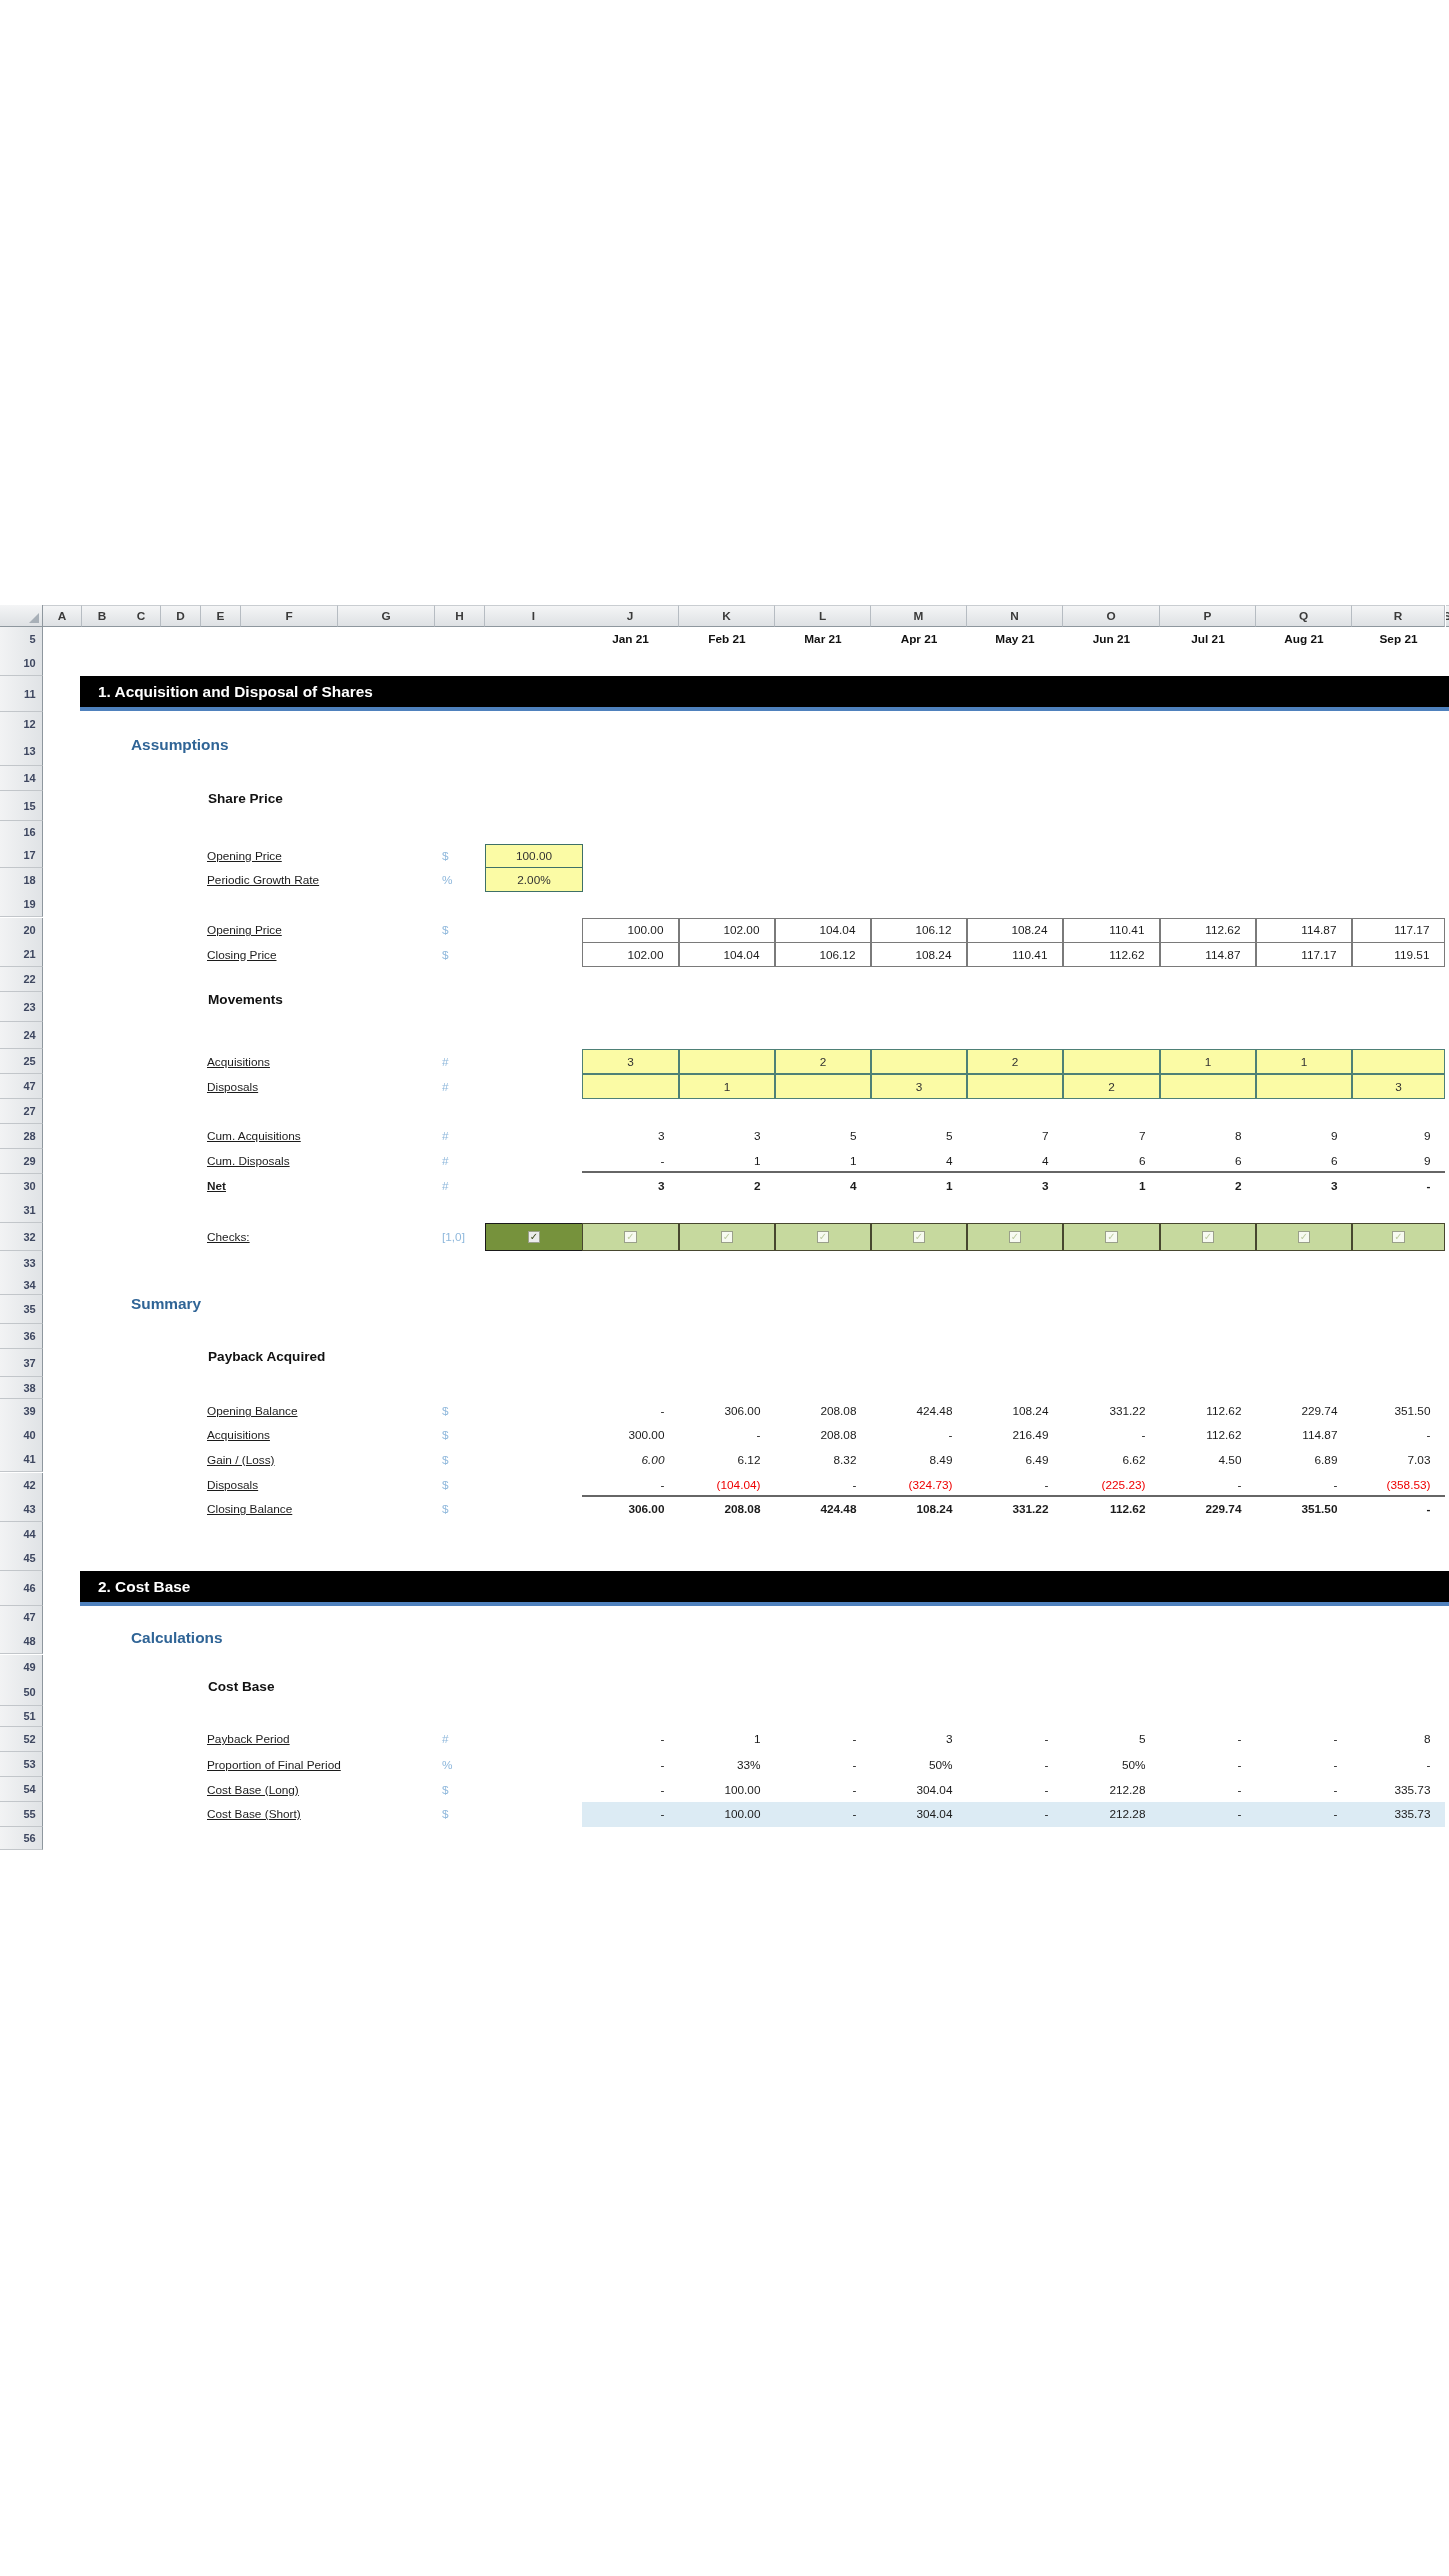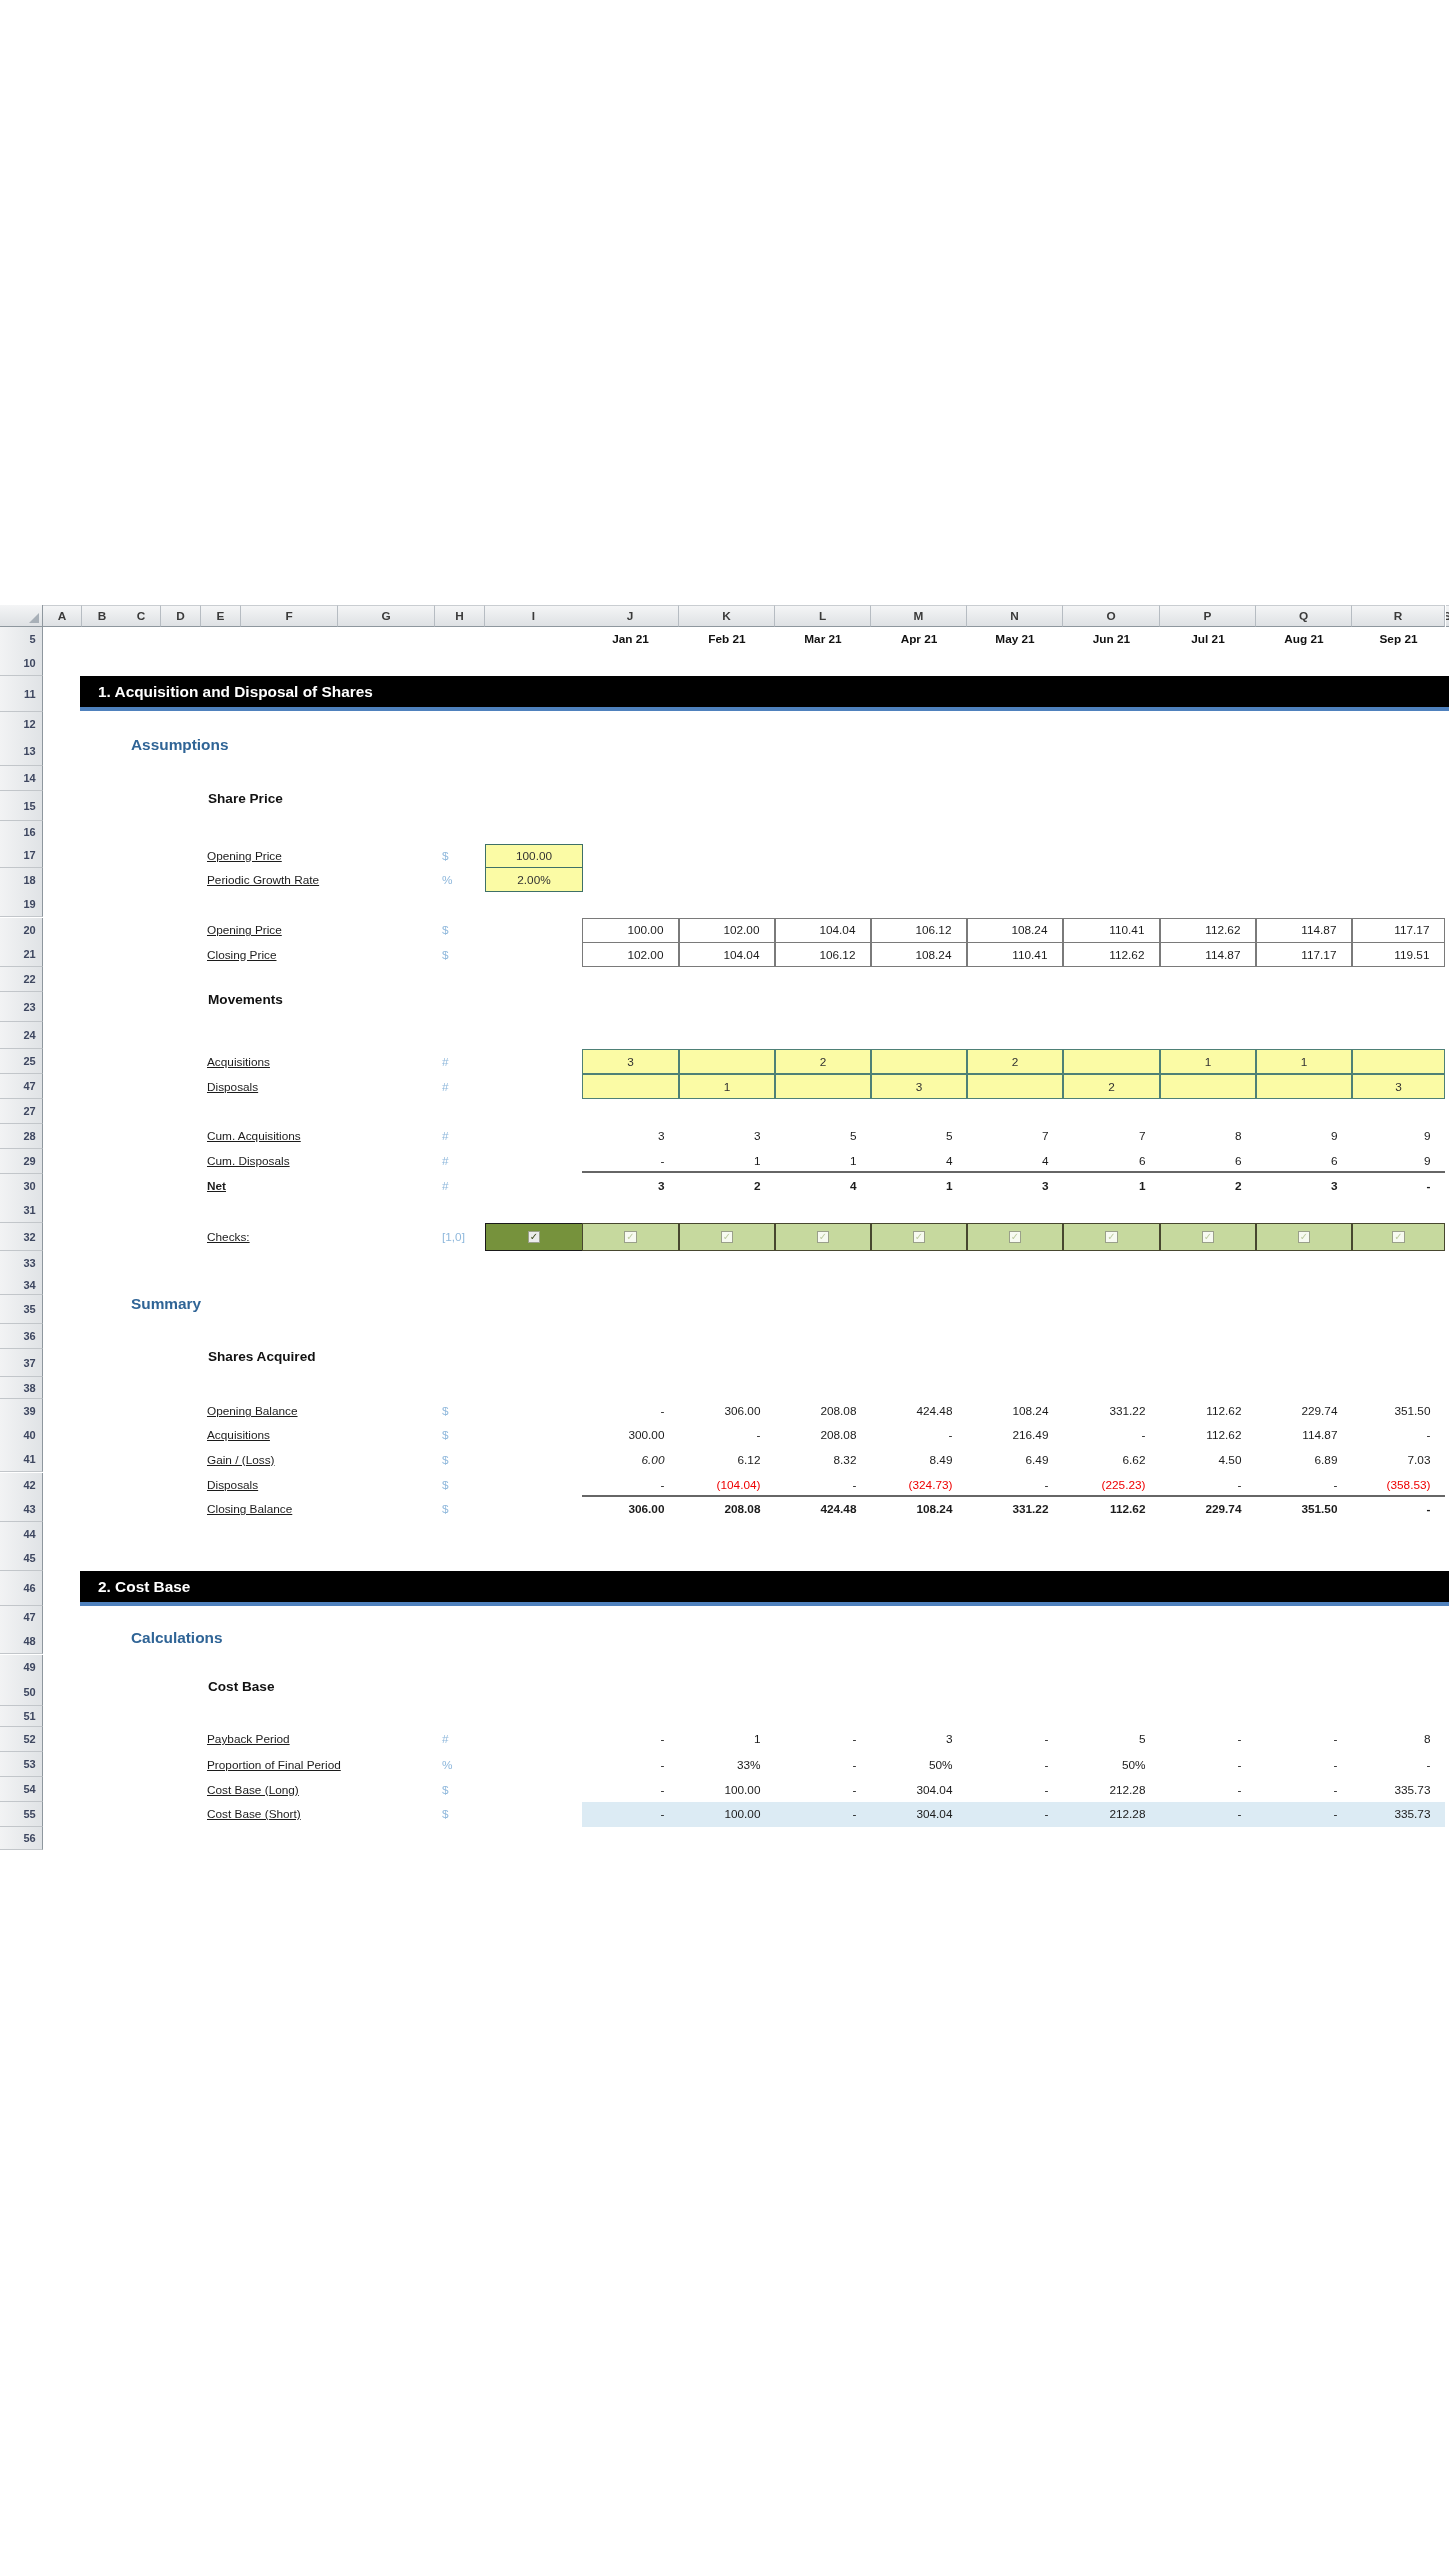--- a/index.html
+++ b/index.html
@@ -318,21 +318,21 @@
       </span>
       <span class="cell chk lite" style="left: 1256px; width: 96px;">
         <span class="chkbox">✓</span>
       </span>
       <span class="cell chk lite" style="left: 1352px; width: 93px;">
         <span class="chkbox">✓</span>
       </span>
     </div>
 
   <div class="h-blue" style="top:1295px">Summary</div>
-  <div class="h-black" style="top:1349px">Shares Acquired</div>
+  <div class="h-black" style="top:1349px">Payback Acquired</div>
 
   <div class="lrow" style="top:1399px">
     <span class="lbl">Opening Balance</span>
     <span class="unit">$</span>
   </div>
   <div class="vrow" style="top:1399px">
       <span class="cell" style="left: 582px; width: 97px;">-</span>
       <span class="cell" style="left: 679px; width: 96px;">306.00</span>
       <span class="cell" style="left: 775px; width: 96px;">208.08</span>
       <span class="cell" style="left: 871px; width: 96px;">424.48</span>

